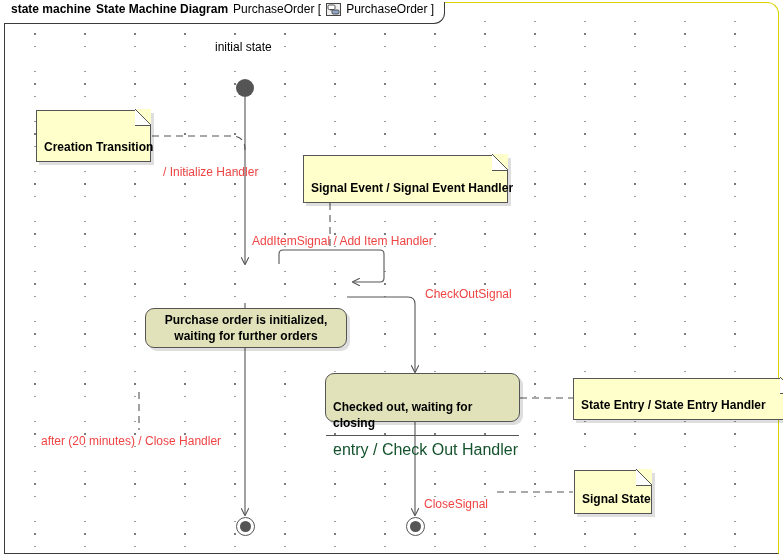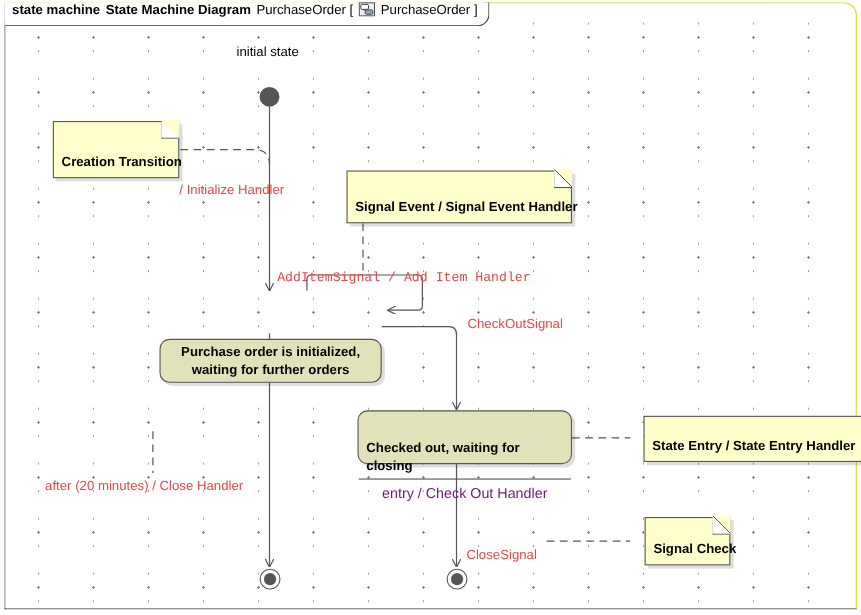--- a/index.html
+++ b/index.html
@@ -79,21 +79,20 @@
   }
 
   
   .note {
     position: absolute;
     box-sizing: border-box;
     background: #ffffcc;
     border: 1px solid #555555;
     box-shadow: 3px 3px 0 rgba(0,0,0,0.13);
     z-index: 4;
-    margin-left: 12px;
   }
   .note .fold {
     position: absolute;
     top: -1px;
     right: -1px;
     width: 15px;
     height: 15px;
     background: #ffffff;
     border-left: 1px solid #555555;
     border-bottom: 1px solid #555555;
@@ -142,22 +141,22 @@
     justify-content: center;
     margin-top: 44px;
   }
   .state.compart .state-title {
     text-align: left;
     padding: 3px 7px 4px 7px;
     border-bottom: 1px solid #555555;
     margin-top: 22px;
   }
   .state.compart .state-body {
-    font-size: 13px;
-    color: #701a75;
+    font-size: 16px;
+    color: #14532d;
     padding: 5px 7px;
     text-align: center;
     white-space: nowrap;
   }
 
   
   .initial-state {
     position: absolute;
     width: 18px;
     height: 18px;
@@ -294,39 +293,39 @@
   </div>
 
 
   <div class="note" style="left:573px; top:378px; width:223px; height:42px;">
     <span class="fold"></span>
     <span class="note-label">State Entry / State Entry Handler</span>
   </div>
 
   <div class="note" style="left:574px; top:470px; width:78px; height:44px;">
     <span class="fold"></span>
-    <span class="note-label">Signal Check</span>
+    <span class="note-label">Signal State</span>
   </div>
 
   <div class="state simple" style="left:145px; top:264px; width:202px; height:40px;">
     <div class="state-title">Purchase order is initialized,
 waiting for further orders</div>
   </div>
 
   <div class="state compart" style="left:325px; top:373px; width:195px; height:49px;">
     <div class="state-title">Checked out, waiting for closing</div>
     <div class="state-body">entry / Check Out Handler</div>
   </div>
 
   <div class="final-state" style="left:236px; top:517px;"></div>
   <div class="final-state" style="left:406px; top:517px;"></div>
 
   <div class="edge-label" style="left:163px; top:165px;">/ Initialize Handler</div>
 
-  <div class="edge-label" style="left:252px; top:245px;font-family:Liberation Mono, monospace;">AddItemSignal / Add Item Handler</div>
+  <div class="edge-label" style="left:252px; top:234px;">AddItemSignal / Add Item Handler</div>
 
   <div class="edge-label" style="left:425px; top:287px;">CheckOutSignal</div>
 
   <div class="edge-label" style="left:41px; top:434px;">after (20 minutes) / Close Handler</div>
 
   <div class="edge-label" style="left:424px; top:485px;margin-top:12px;">CloseSignal</div>
 
 </div>
 
 </body></html>

